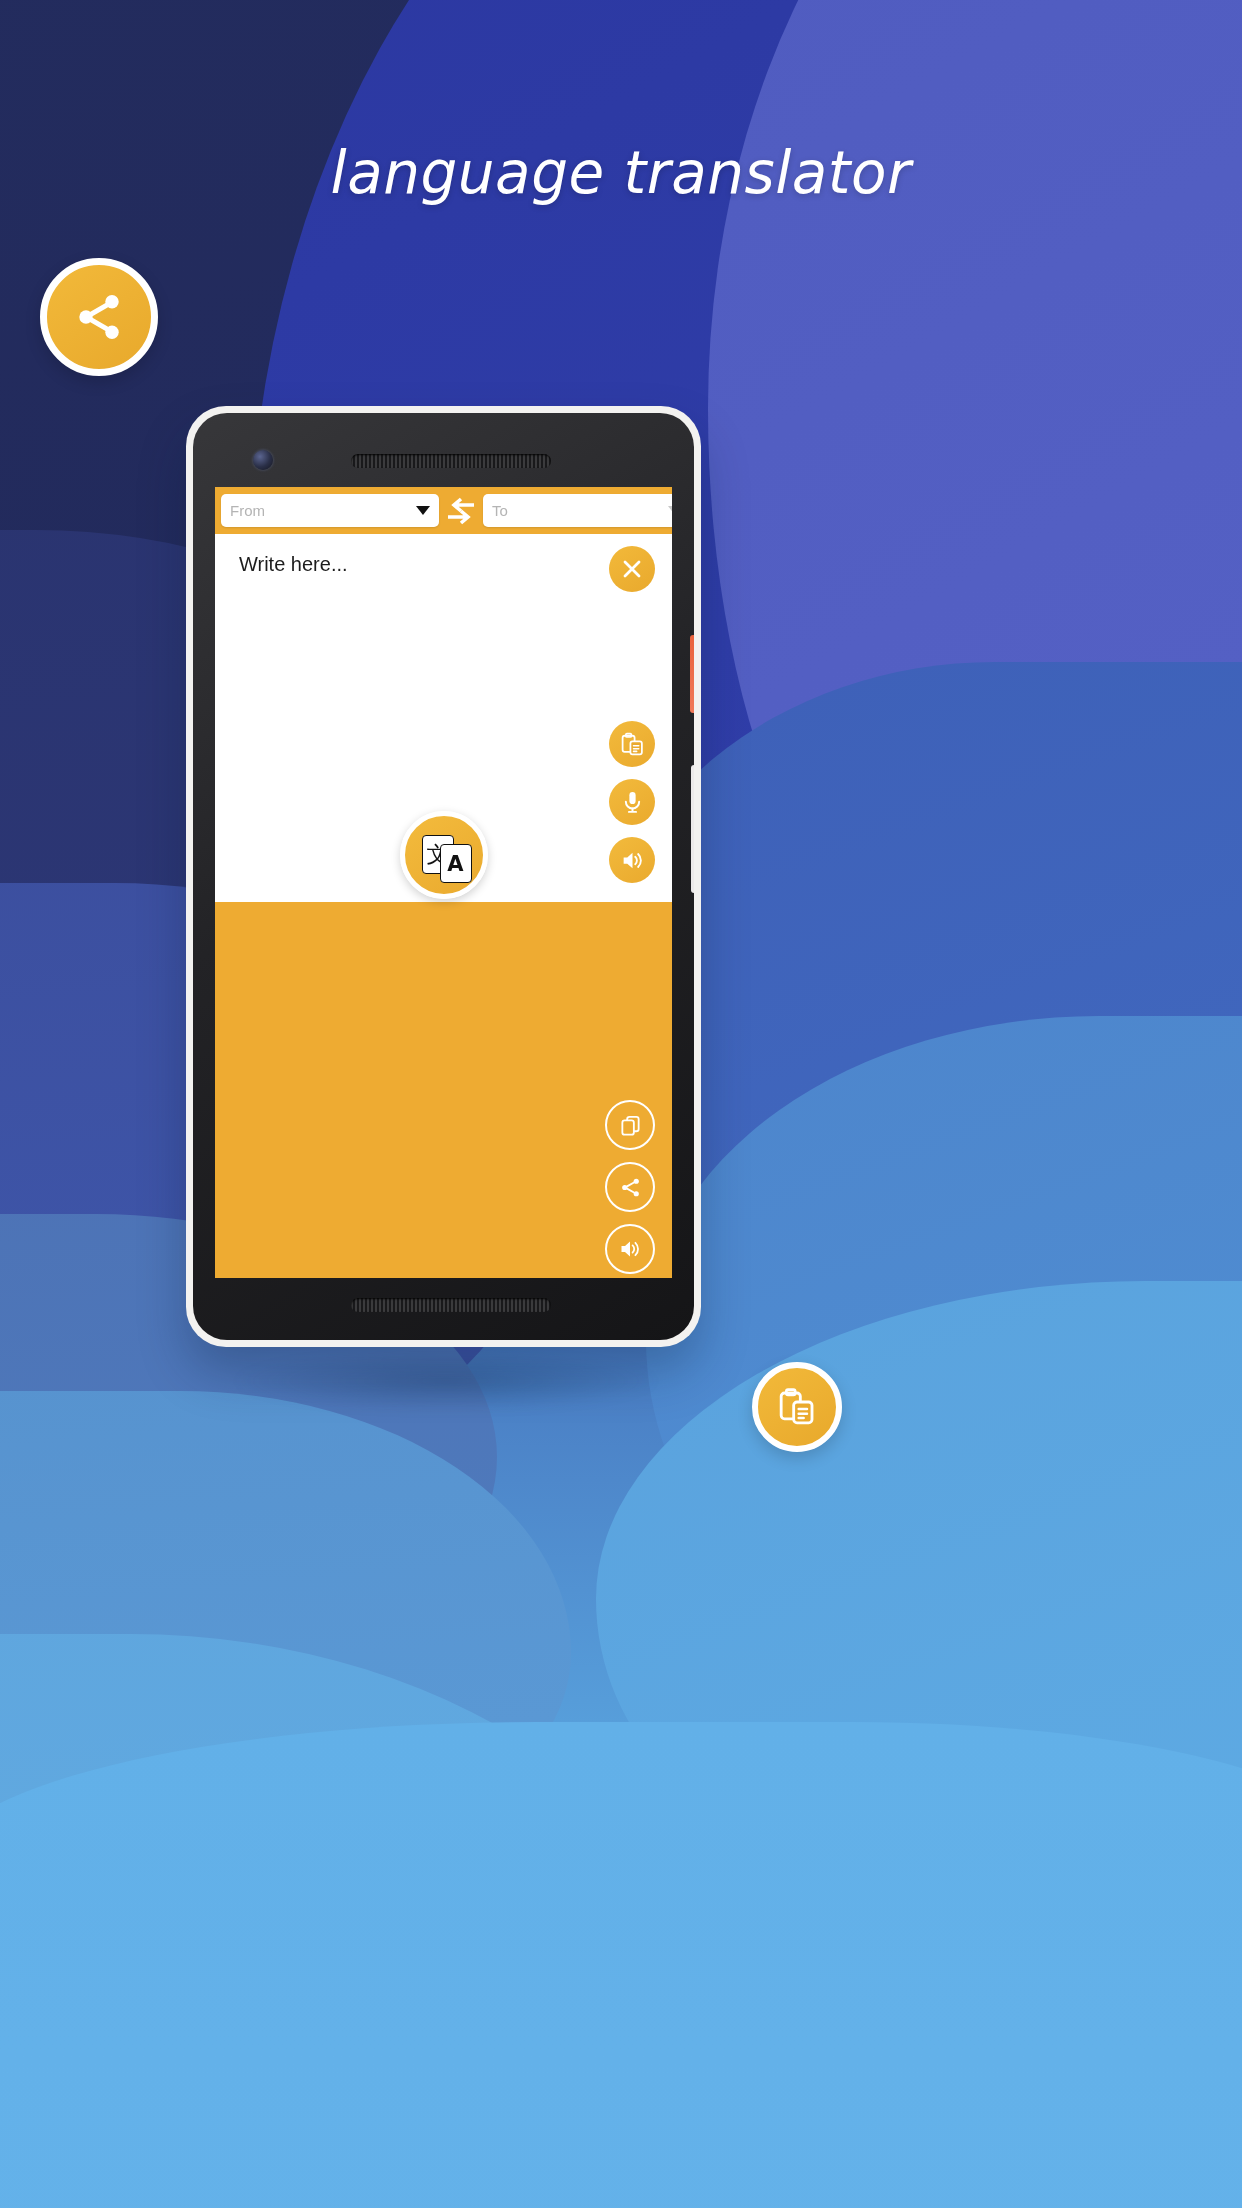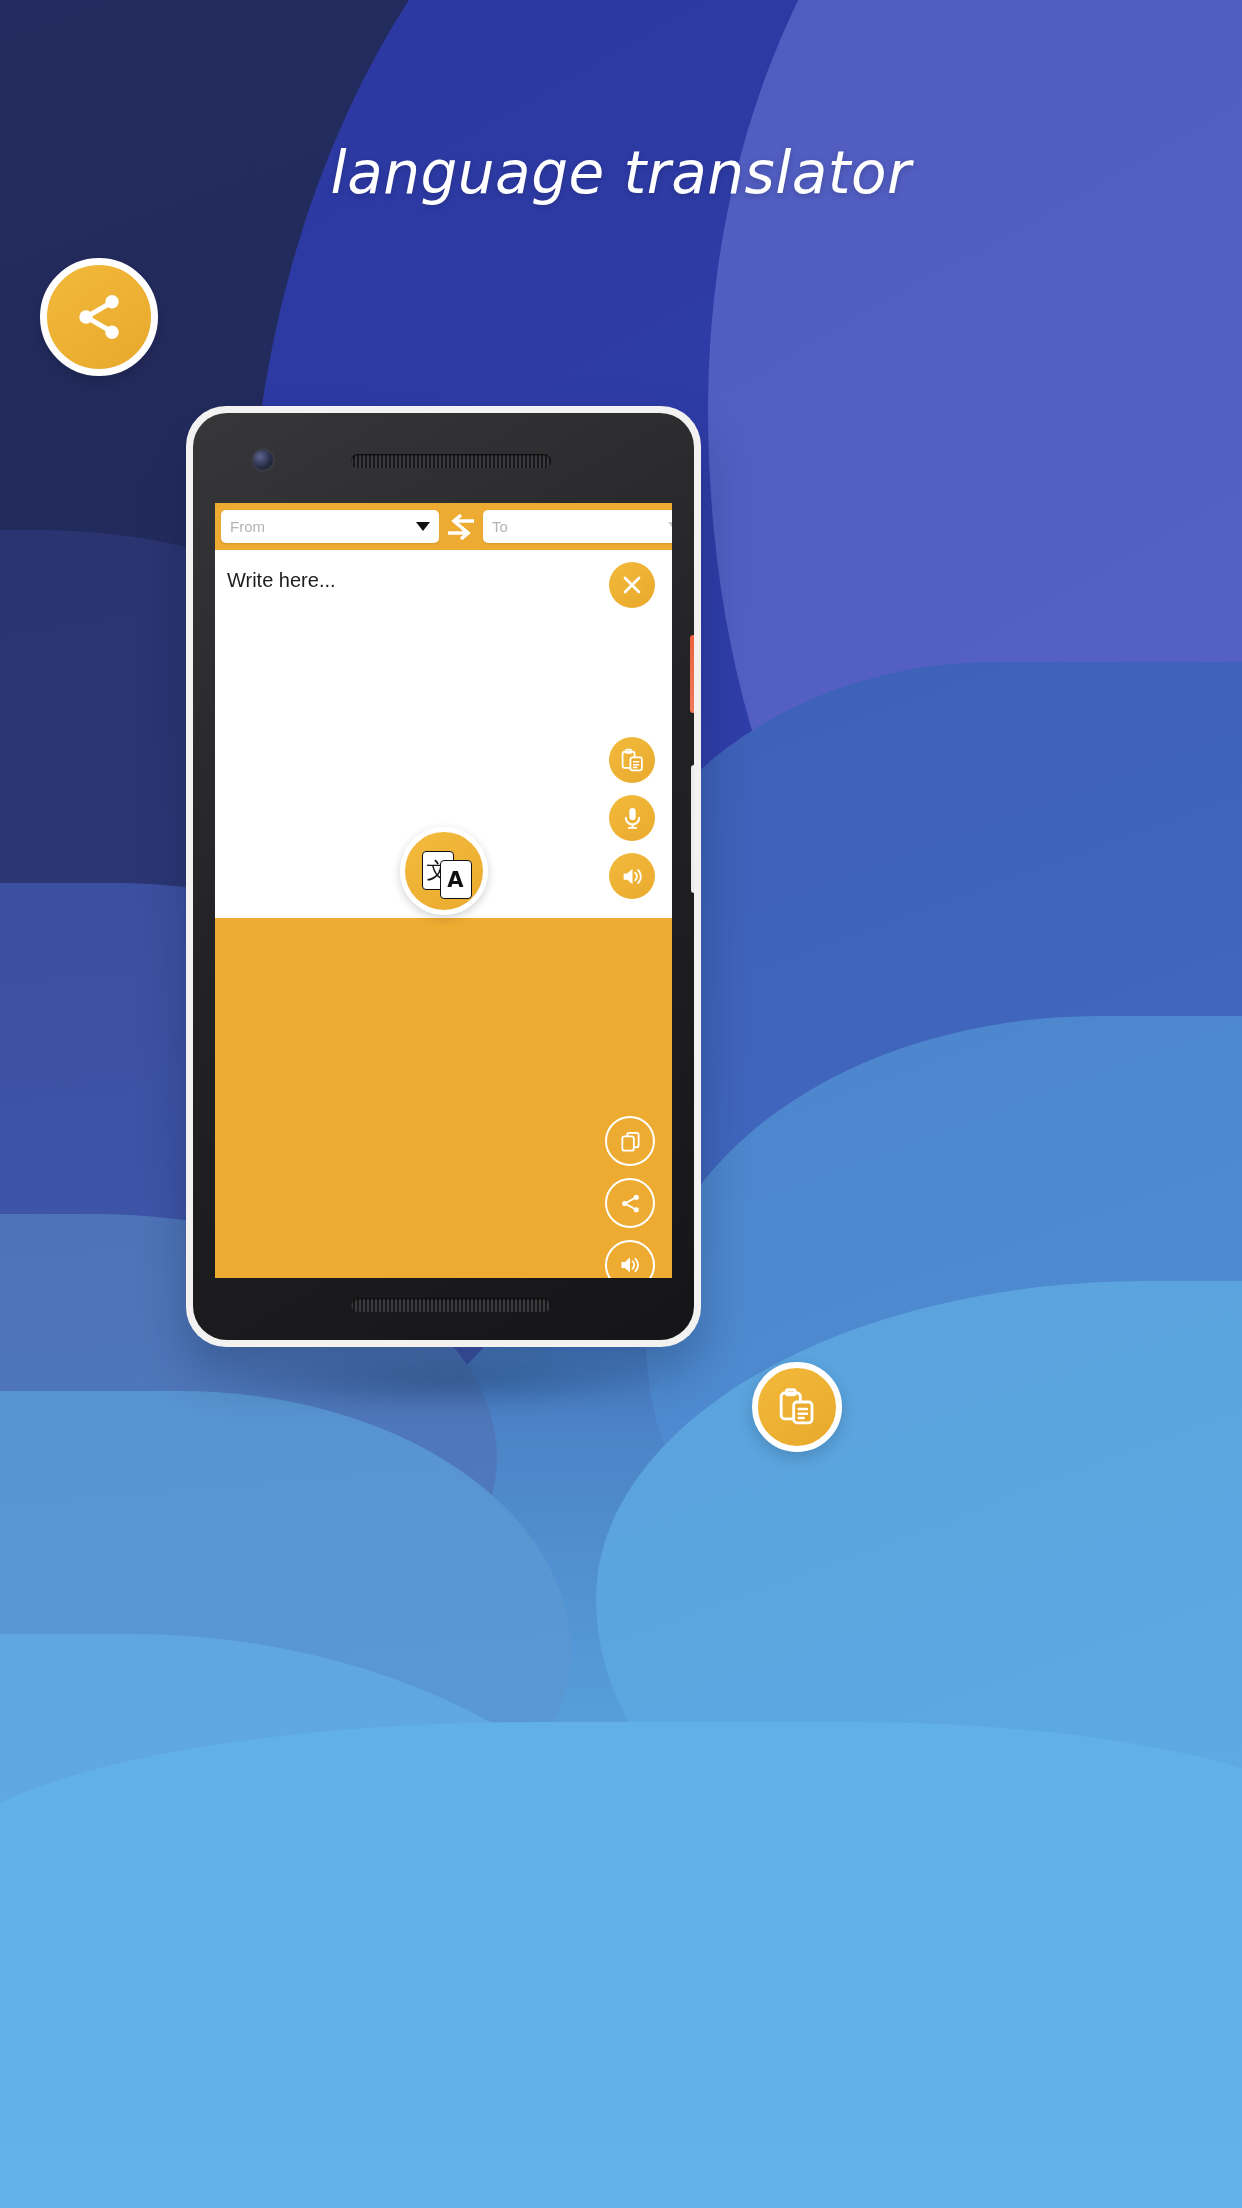--- a/index.html
+++ b/index.html
@@ -83,39 +83,39 @@
     background:repeating-linear-gradient(90deg,#3b3b3d 0 2px,#19191b 2px 4px);
     box-shadow:inset 0 1px 2px rgba(0,0,0,.9);}
   .grille-top{left:158px;top:41px;width:200px;}
   .grille-bot{left:158px;bottom:28px;width:200px;}
   .side-btn{position:absolute;right:-3px;border-radius:3px;}
   .btn-power{top:222px;width:7px;height:78px;background:linear-gradient(180deg,#e9623c,#f0795a);}
   .btn-vol{top:352px;width:6px;height:128px;background:#eceaea;}
 
   
   .screen{position:absolute;left:22px;top:74px;right:22px;bottom:62px;
-    background:#ffffff;overflow:hidden;margin-top:16px;}
+    background:#ffffff;overflow:hidden;}
 
   
   .toolbar{height:47px;background:#eeab32;display:flex;align-items:center;
     padding:0 2px 0 6px;gap:5px;}
   .lang-select{height:33px;background:#fff;border-radius:5px;display:flex;
     align-items:center;justify-content:space-between;padding:0 9px;
     box-shadow:0 1px 2px rgba(0,0,0,.12);}
   .sel-from{flex:0 0 200px;}
   .sel-to{flex:0 0 190px;}
   .lang-select .ph{color:#b4b4b4;font-size:15px;}
   .caret{width:0;height:0;border-left:7px solid transparent;border-right:7px solid transparent;
     border-top:9px solid #111;}
   .caret-light{border-top-color:#c9c9c9;}
   .swap{width:34px;display:flex;align-items:center;justify-content:center;flex:0 0 34px;}
 
   
   .src-panel{position:relative;height:368px;background:#fff;}
-  .src-text{position:absolute;left:12px;top:19px;font-size:20px;color:#1d1d1d;}
+  .src-text{position:absolute;left:24px;top:19px;font-size:20px;color:#1d1d1d;}
   .btn-close{position:absolute;right:17px;top:12px;width:46px;height:46px;border-radius:50%;
     background:linear-gradient(145deg,#f2b93a,#e9a92d);display:flex;align-items:center;justify-content:center;}
   .side-actions{position:absolute;right:17px;display:flex;flex-direction:column;gap:12px;}
   .src-actions{top:187px;}
   .act{width:46px;height:46px;border-radius:50%;
     background:linear-gradient(145deg,#f2ba3c,#eaaa2e);display:flex;align-items:center;justify-content:center;}
 
   
   .res-panel{position:relative;flex:1;background:#eeab32;}
   .res-actions{position:absolute;right:17px;top:198px;display:flex;flex-direction:column;gap:12px;}

